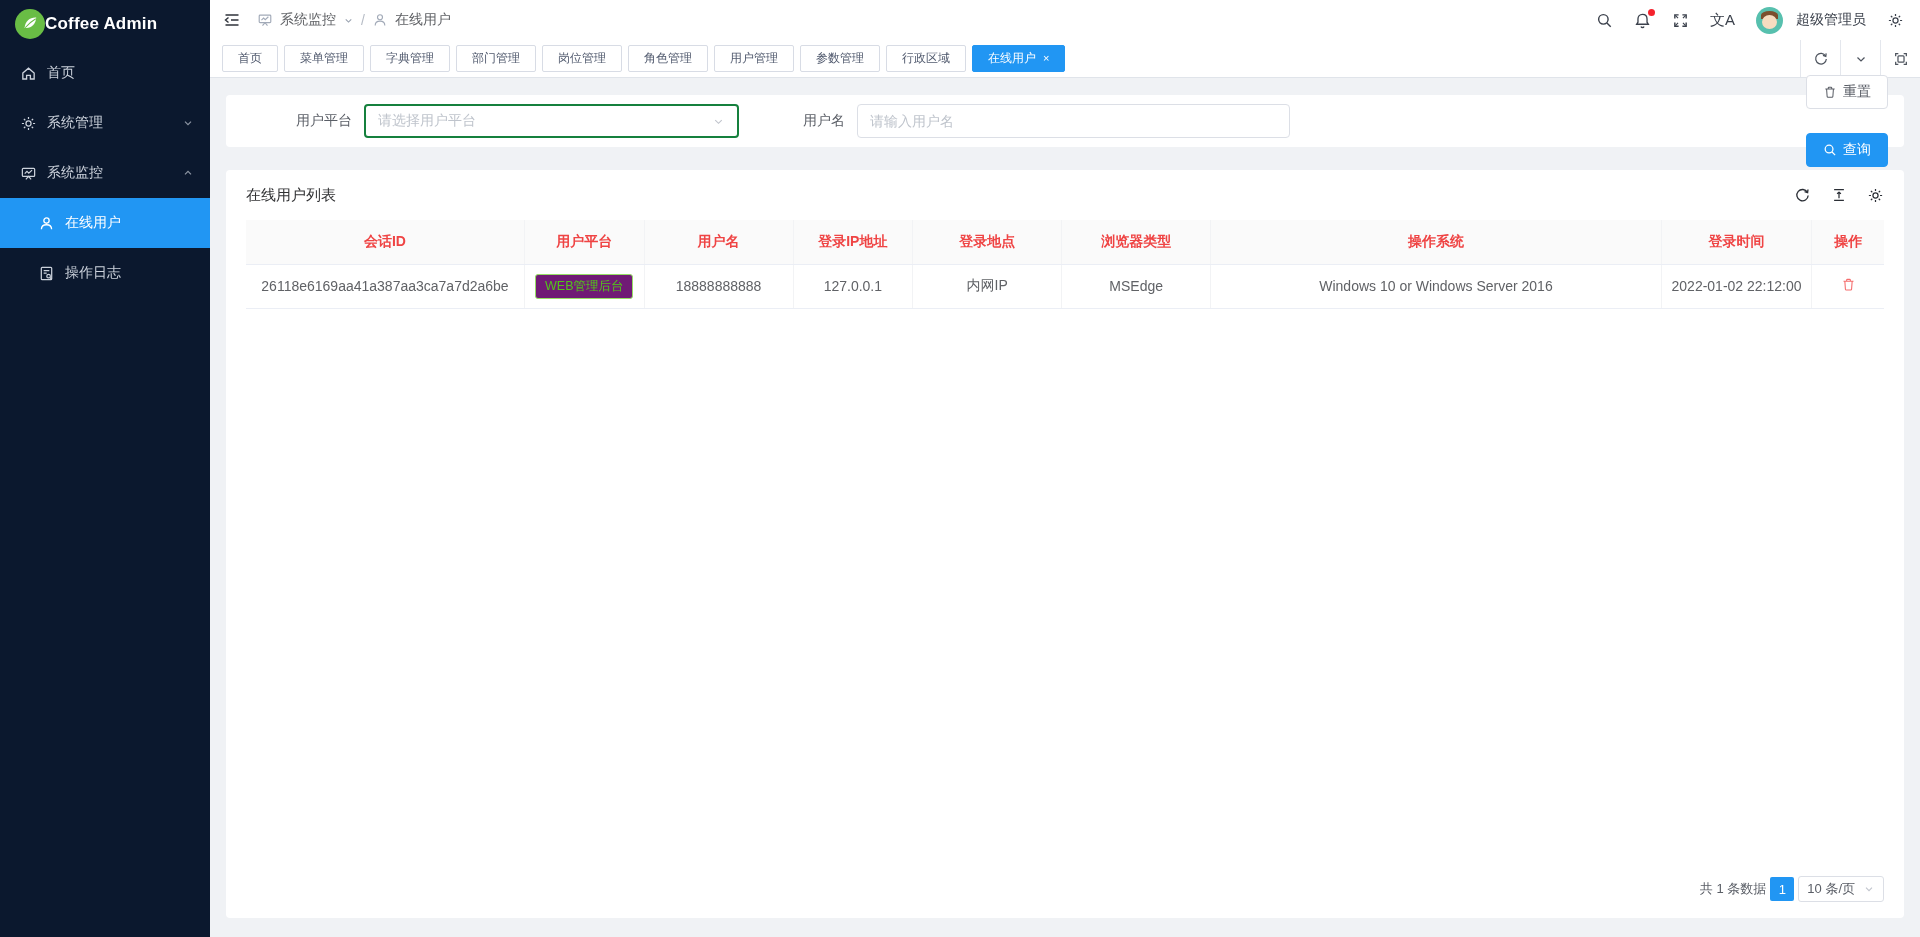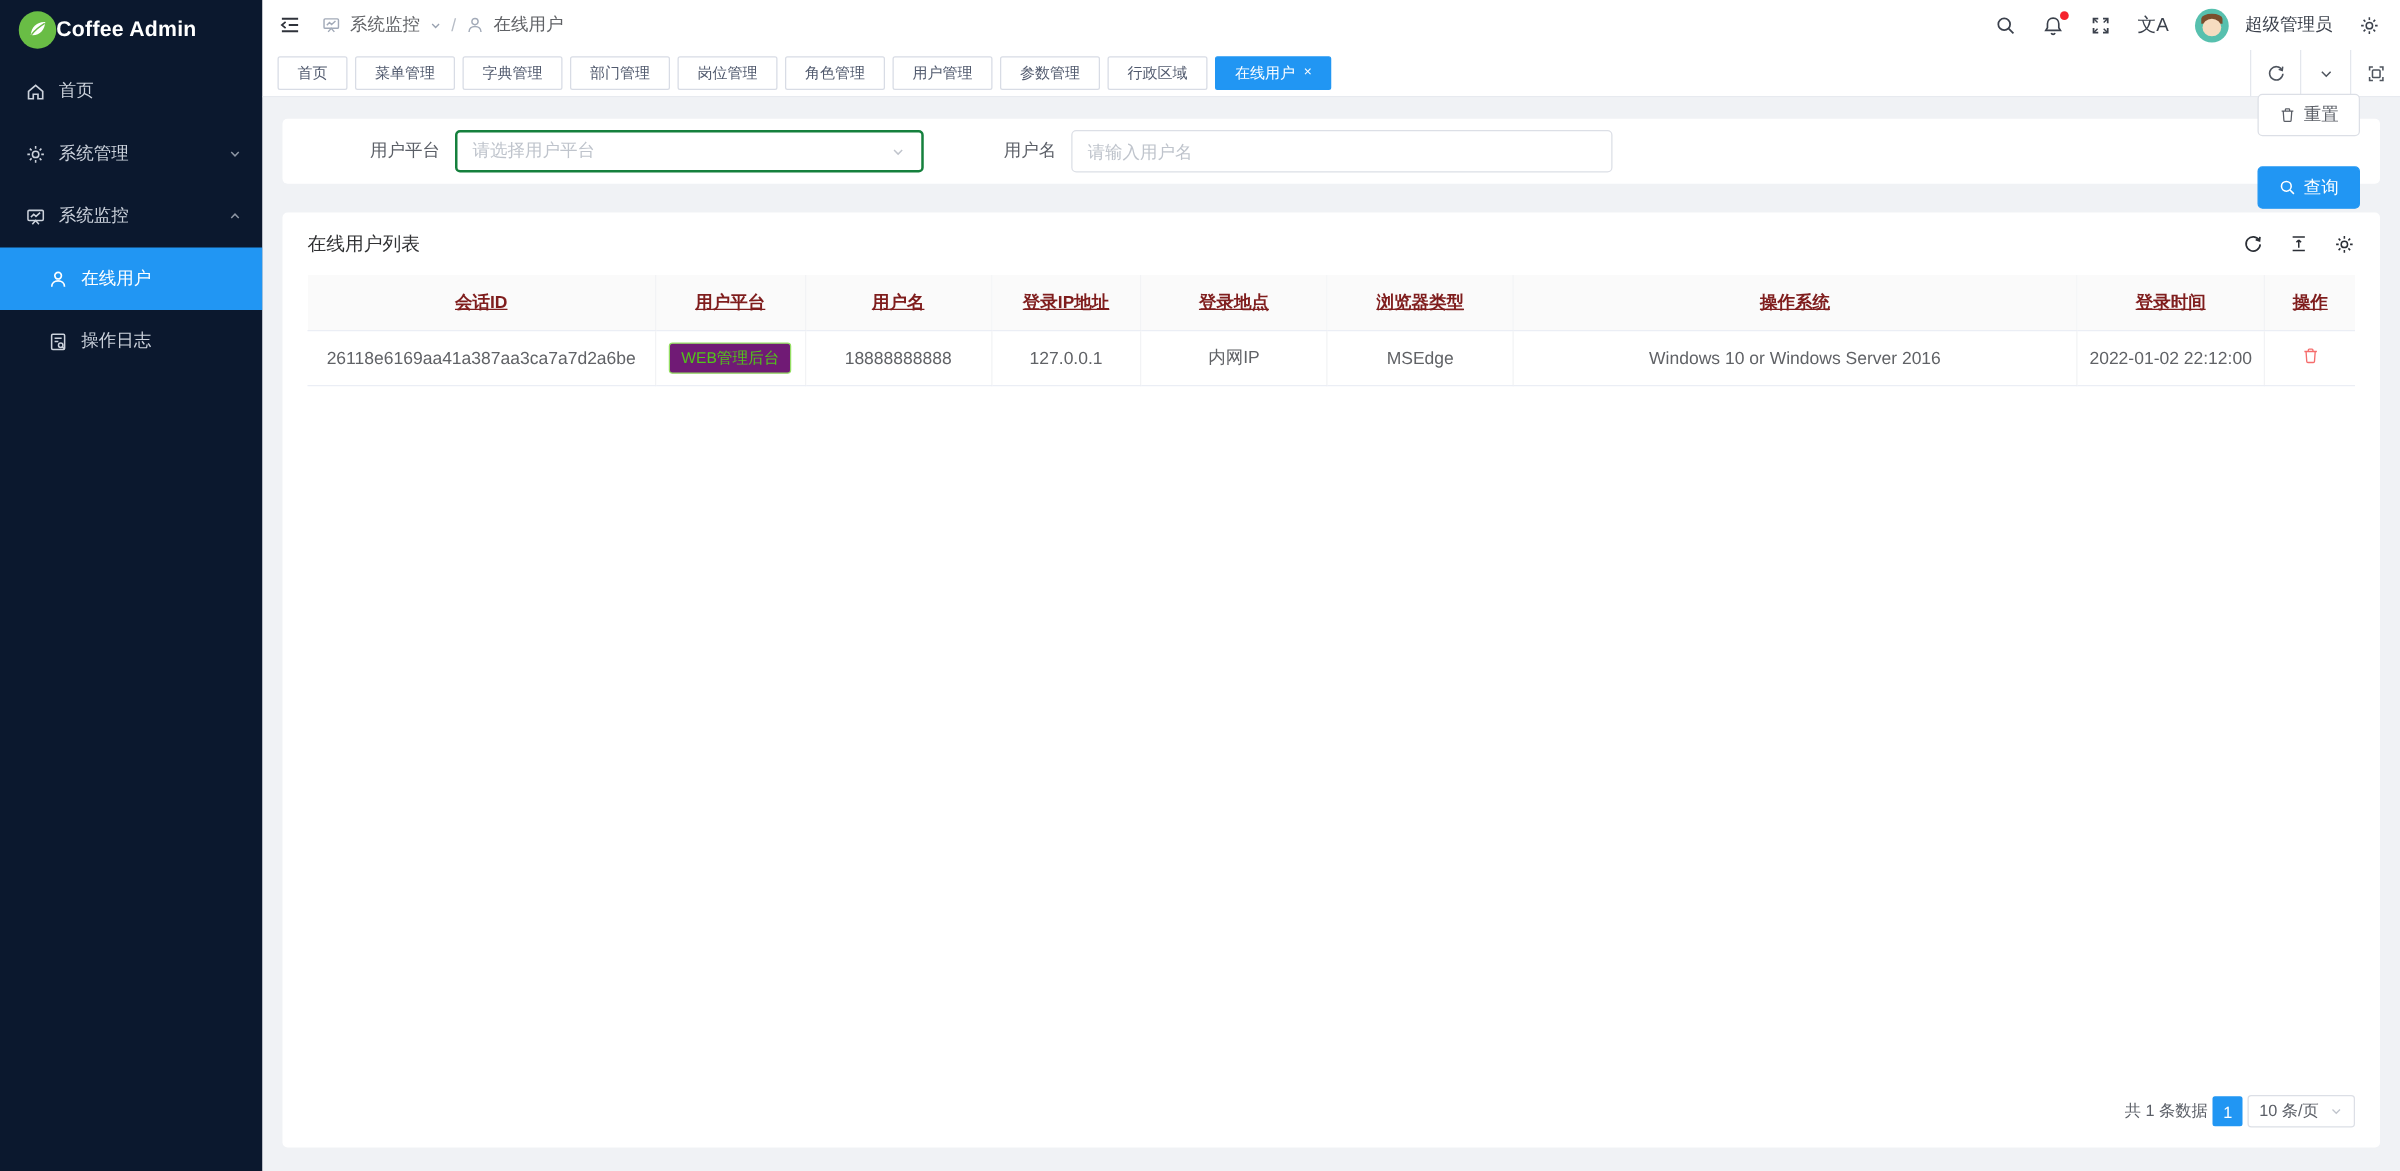--- a/index.html
+++ b/index.html
@@ -60,21 +60,21 @@
   .btn { height:34px; border-radius:4px; display:flex; align-items:center; gap:6px; padding:0 16px; font-size:14px; cursor:pointer; }
   .btn-reset { background:#fff; border:1px solid #dcdfe6; color:#5a5e66; }
   .btn-primary { background:#2196f3; border:1px solid #2196f3; color:#fff; }
 
   .table-card { margin-top:23px; background:#fff; border-radius:4px; flex:1; display:flex; flex-direction:column; padding:0 20px; min-height:0; }
   .card-head { height:50px; display:flex; align-items:center; justify-content:space-between; flex-shrink:0; }
   .card-title { font-size:15px; color:#303133; }
   .card-icons { display:flex; align-items:center; gap:20px; color:#2b2f36; }
 
   table.data { width:100%; border-collapse:collapse; table-layout:fixed; }
-  table.data th { background:#fafafa; height:44px; font-size:14px; font-weight:600; color:#7f1d1d; text-align:center; border-bottom:1px solid #ebeef5; border-right:1px solid #f2f3f5; overflow:hidden;text-decoration:underline; }
+  table.data th { background:#fafafa; height:44px; font-size:14px; font-weight:600; color:#ef4444; text-align:center; border-bottom:1px solid #ebeef5; border-right:1px solid #f2f3f5; overflow:hidden; }
   table.data th:last-child, table.data td:last-child { border-right:none; }
   table.data td { height:44px; font-size:14px; color:#606266; text-align:center; border-bottom:1px solid #ebeef5; border-right:1px solid #f2f3f5; overflow:hidden; white-space:nowrap; }
   .tag-green { display:inline-block; padding:3px 9px; font-size:12.5px; color:#52c41a; background:#701a75; border:1px solid #95de64; border-radius:3px;text-align:center; }
   .row-delete { color:#f56c6c; cursor:pointer; display:inline-flex; }
 
   .pagination { margin-top:auto; display:flex; align-items:center; justify-content:flex-end; gap:4px; padding:14px 0 16px; font-size:13px; color:#5a5e66; flex-shrink:0; }
   .page-btn { min-width:24px; height:24px; background:#2196f3; color:#fff; border-radius:2px; display:flex; align-items:center; justify-content:center; font-size:13px; cursor:pointer; }
   .page-size { height:26px; border:1px solid #dcdfe6; border-radius:3px; background:#fff; display:flex; align-items:center; gap:8px; padding:0 8px; cursor:pointer; color:#5a5e66; }
   .page-size .sel-chev { color:#c0c4cc; display:flex; }
 

